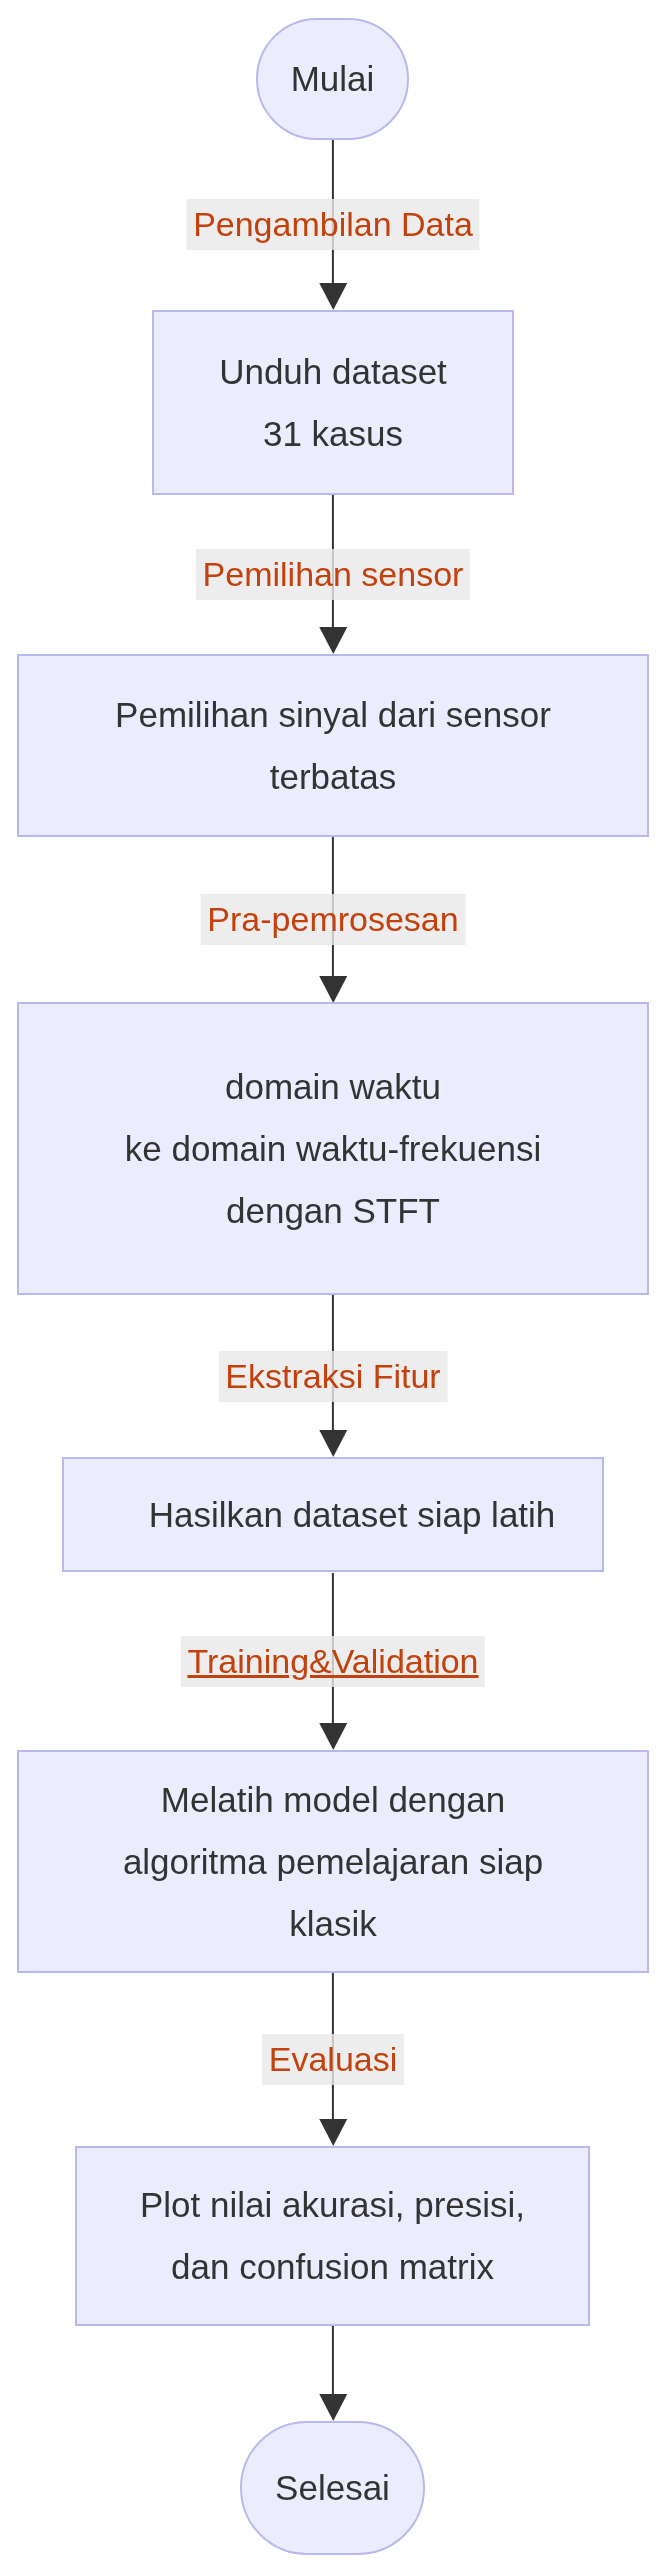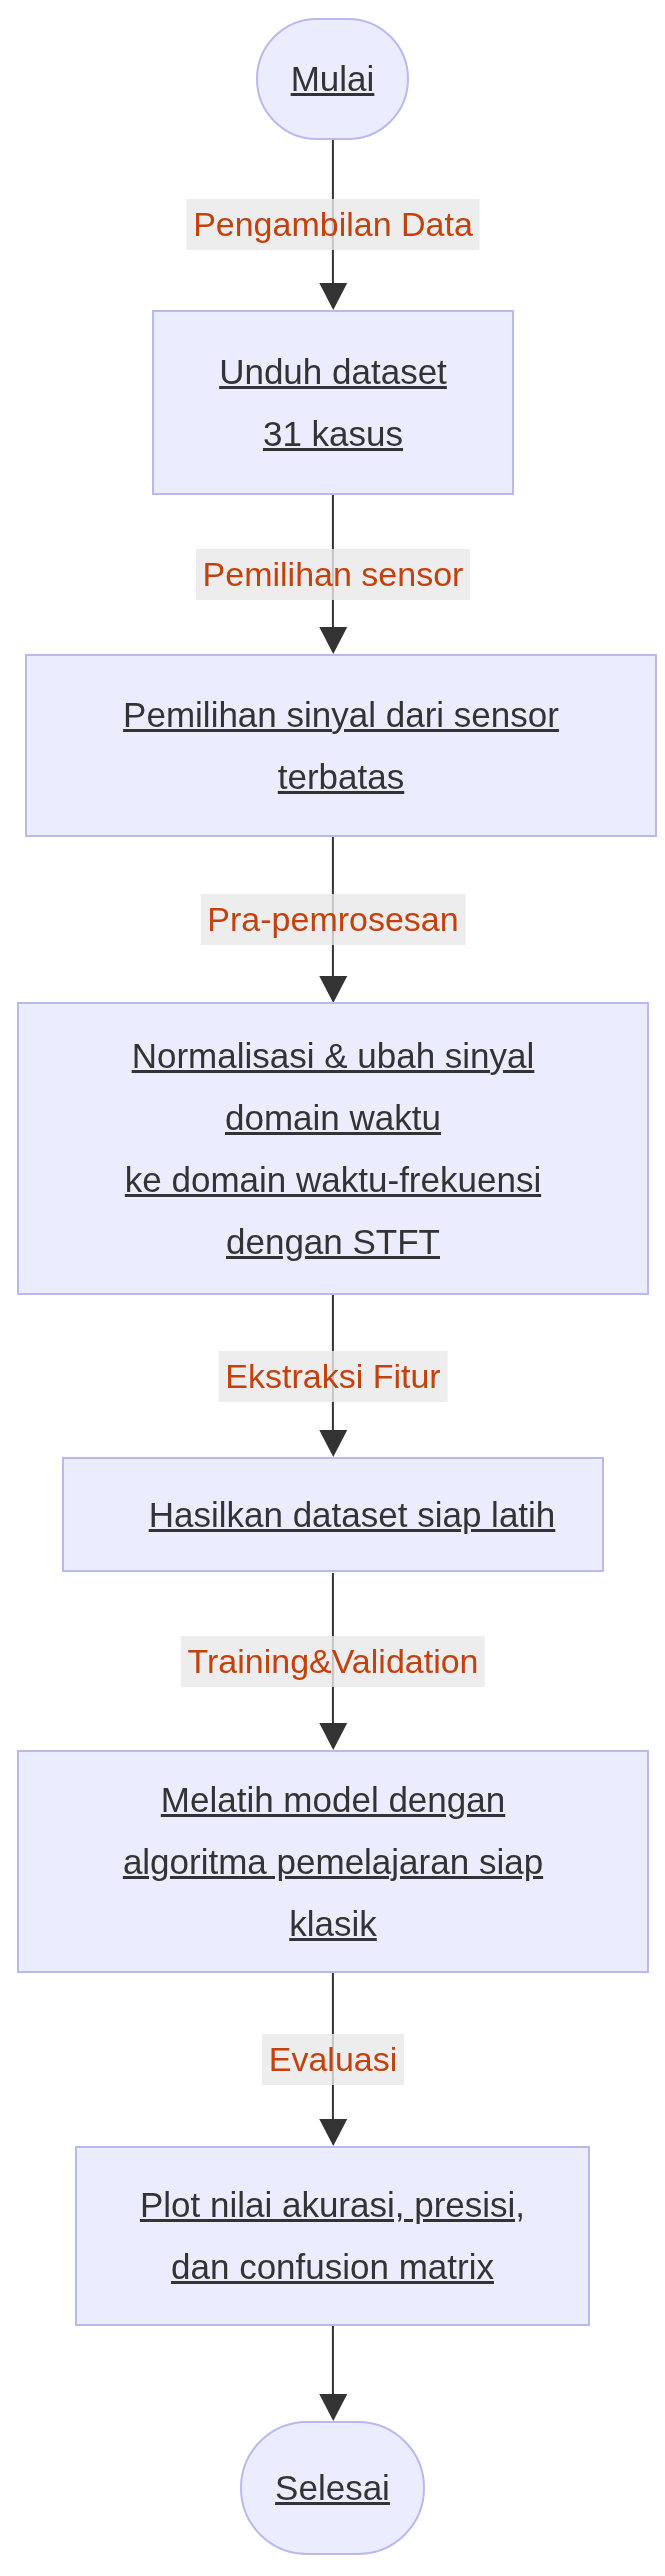--- a/index.html
+++ b/index.html
@@ -24,25 +24,25 @@
     border: 2.7px solid #B9B9EE;
     color: #333333;
     display: flex;
     flex-direction: column;
     justify-content: center;
     align-items: center;
     text-align: center;
     font-size: 35px;
     z-index: 2;
   }
-  .node .tline { line-height: 62px; white-space: nowrap; text-decoration: underline; }
+  .node .tline { line-height: 62px; white-space: nowrap; }
 
   .n1 { left: 256px; top: 18px;   width: 153px; height: 122px; border-radius: 61px; }
   .n2 { left: 152px; top: 310px;  width: 362px; height: 185px; align-items: center; }
-  .n3 { left: 17px;  top: 654px;  width: 632px; height: 183px; margin-left: 8px; }
+  .n3 { left: 17px;  top: 654px;  width: 632px; height: 183px; }
   .n4 { left: 17px;  top: 1002px; width: 632px; height: 293px; }
   .n5 { left: 62px;  top: 1457px; width: 542px; height: 115px; padding-left: 38px; }
   .n6 { left: 17px;  top: 1750px; width: 632px; height: 223px; }
   .n7 { left: 75px; top: 2146px; width: 515px; height: 180px; }
   .n8 { left: 240px; top: 2421px; width: 185px; height: 134px; border-radius: 67px; }
 
   
   .edge {
     position: absolute;
     left: 333px;
@@ -89,21 +89,21 @@
     line-height: 39px;
     padding: 6px 6.7px;
     white-space: nowrap;
     text-align: center;
     z-index: 3;
   }
   .l1 { top: 199px; }
   .l2 { top: 549px; }
   .l3 { top: 894px; }
   .l4 { top: 1351px; }
-  .l5 { top: 1636px; }
+  .l5 { top: 1636px; text-decoration: underline; }
   .l6 { top: 2034px; }
 </style>
 </head>
 <body>
 
 <div class="canvas">
 
   <div class="edge e1">
     <span class="shaft"></span>
     <span class="head"></span>
@@ -141,21 +141,20 @@
     <div class="tline">Unduh dataset</div>
     <div class="tline">31 kasus</div>
   </div>
 
   <div class="node n3">
     <div class="tline">Pemilihan sinyal dari sensor</div>
     <div class="tline">terbatas</div>
   </div>
 
   <div class="node n4">
-    <div class="tline">Normalisasi &amp; ubah sinyal</div>
     <div class="tline">domain waktu</div>
     <div class="tline">ke domain waktu-frekuensi</div>
     <div class="tline">dengan STFT</div>
   </div>
 
   <div class="node n5">
     <div class="tline">Hasilkan dataset siap latih</div>
   </div>
 
   <div class="node n6">

